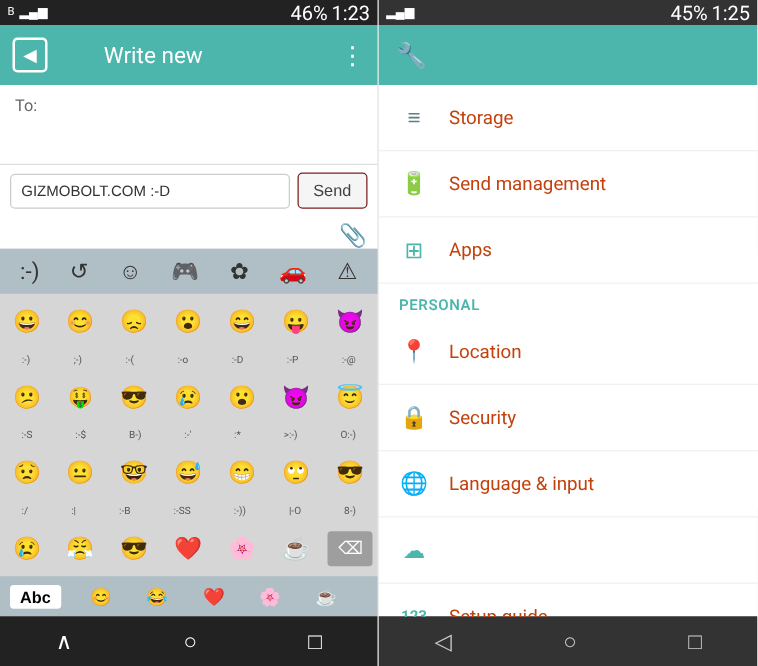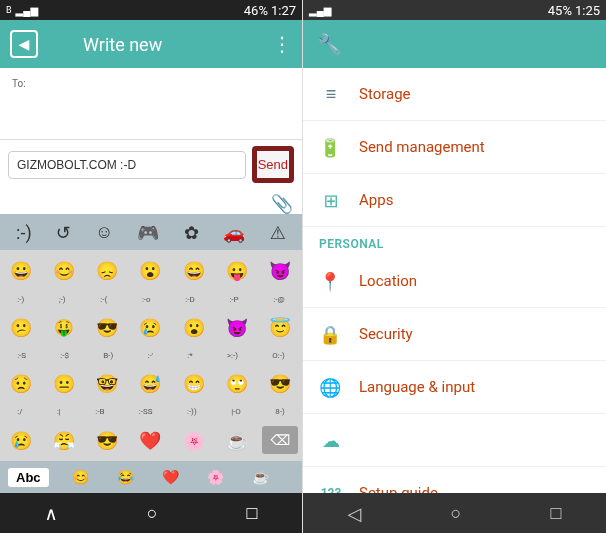--- a/index.html
+++ b/index.html
@@ -26,21 +26,21 @@
       height: 20px;
       background: #222;
       display: flex;
       align-items: center;
       justify-content: space-between;
       padding: 0 6px;
       color: #fff;
       font-size: 10px;
     }
     .status-bar-left { display: flex; align-items: center; gap: 4px; }
-    .status-bar-right { display: flex; align-items: center; gap: 3px; font-size: 13px; }
+    .status-bar-right { display: flex; align-items: center; gap: 3px; font-size: 16px; }
 
     .app-bar {
       height: 48px;
       background: #4db6ac;
       display: flex;
       align-items: center;
       padding: 0 10px;
       gap: 8px;
     }
     .app-bar-back {
@@ -61,47 +61,47 @@
       color: #fff;
       font-size: 20px;
       cursor: pointer;
     }
 
     .message-area {
       padding: 10px 12px;
       flex: 0 0 auto;
     }
     .to-label {
-      font-size: 10px;
+      font-size: 13px;
       color: #666;
-      margin-bottom: 40px;
+      margin-bottom: 28px;
     }
 
     .input-row {
       display: flex;
       align-items: center;
       border-top: 1px solid #ddd;
       padding: 6px 8px;
       gap: 6px;
     }
     .message-input {
       flex: 1;
       border: 1px solid #ccc;
       border-radius: 4px;
       padding: 6px 8px;
       font-size: 13px;
       color: #333;
     }
     .send-btn {
       background: #f5f5f5;
-      border: 5px solid #7f1d1d;
+      border: 1px solid #7f1d1d;
       border-radius: 4px;
-      padding: 6px 1px;
+      padding: 6px 12px;
       font-size: 13px;
-      color: #b91c1c;
+      color: #404040;
       cursor: pointer;
     }
     .attach-icon {
       color: #888;
       font-size: 18px;
       text-align: right;
       padding-right: 8px;
       padding-top: 4px;
     }
 
@@ -273,21 +273,21 @@
 
 <div class="left-panel">
 
   <div class="status-bar">
     <div class="status-bar-left">
       <span style="font-size:9px;">B</span>
       <span>▂▄▆</span>
     </div>
     <div class="status-bar-right">
       <span>46%</span>
-      <span>1:27</span>
+      <span>1:23</span>
     </div>
   </div>
 
   <div class="app-bar">
     <div class="app-bar-back">
       <span>◀</span>
     </div>
     <span class="app-bar-title">Write new</span>
     <span class="app-bar-more">⋮</span>
   </div>

